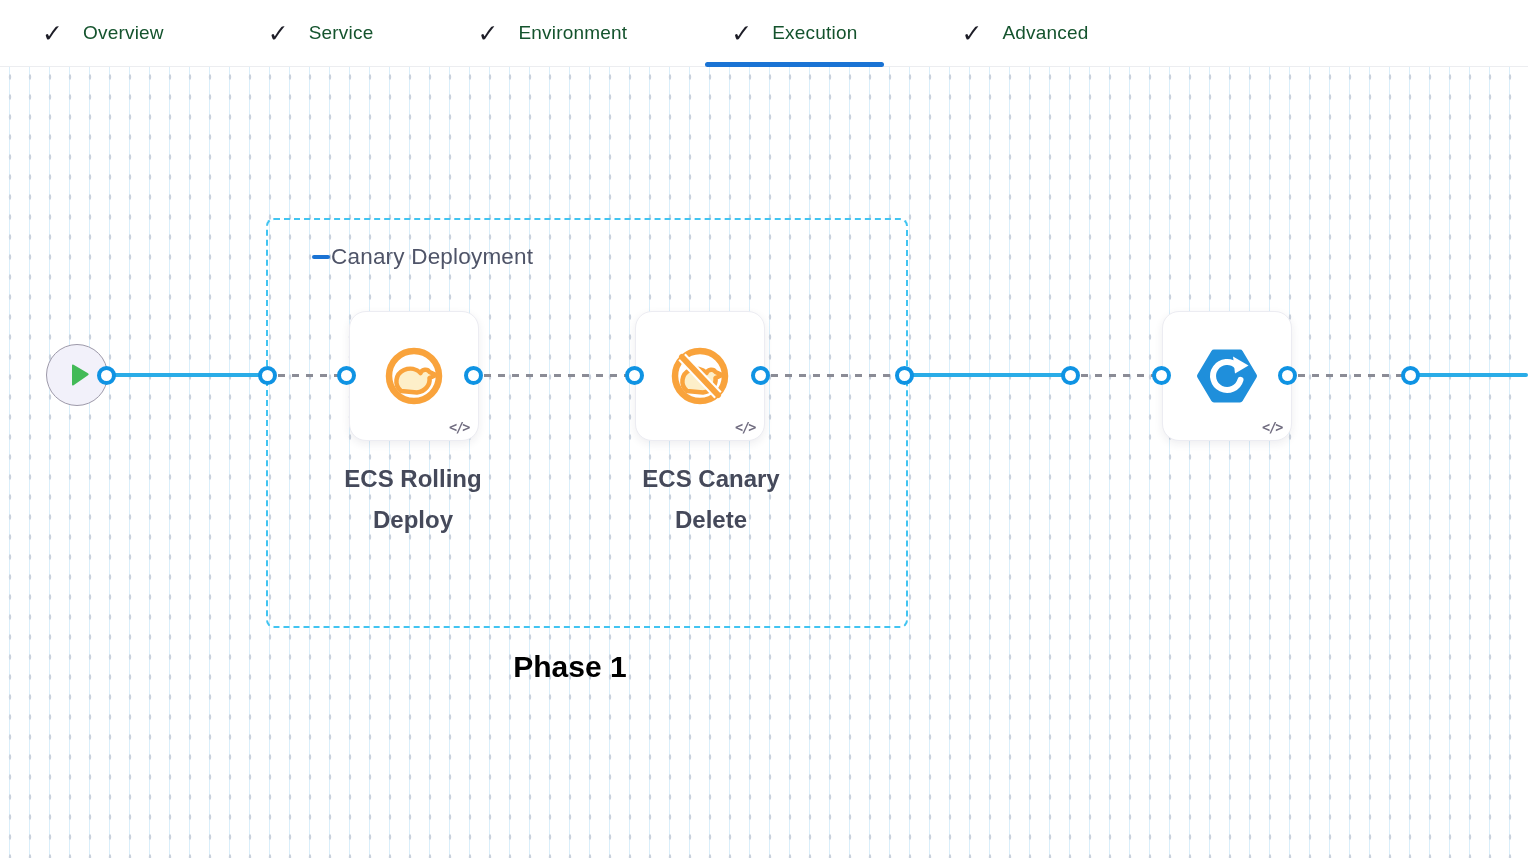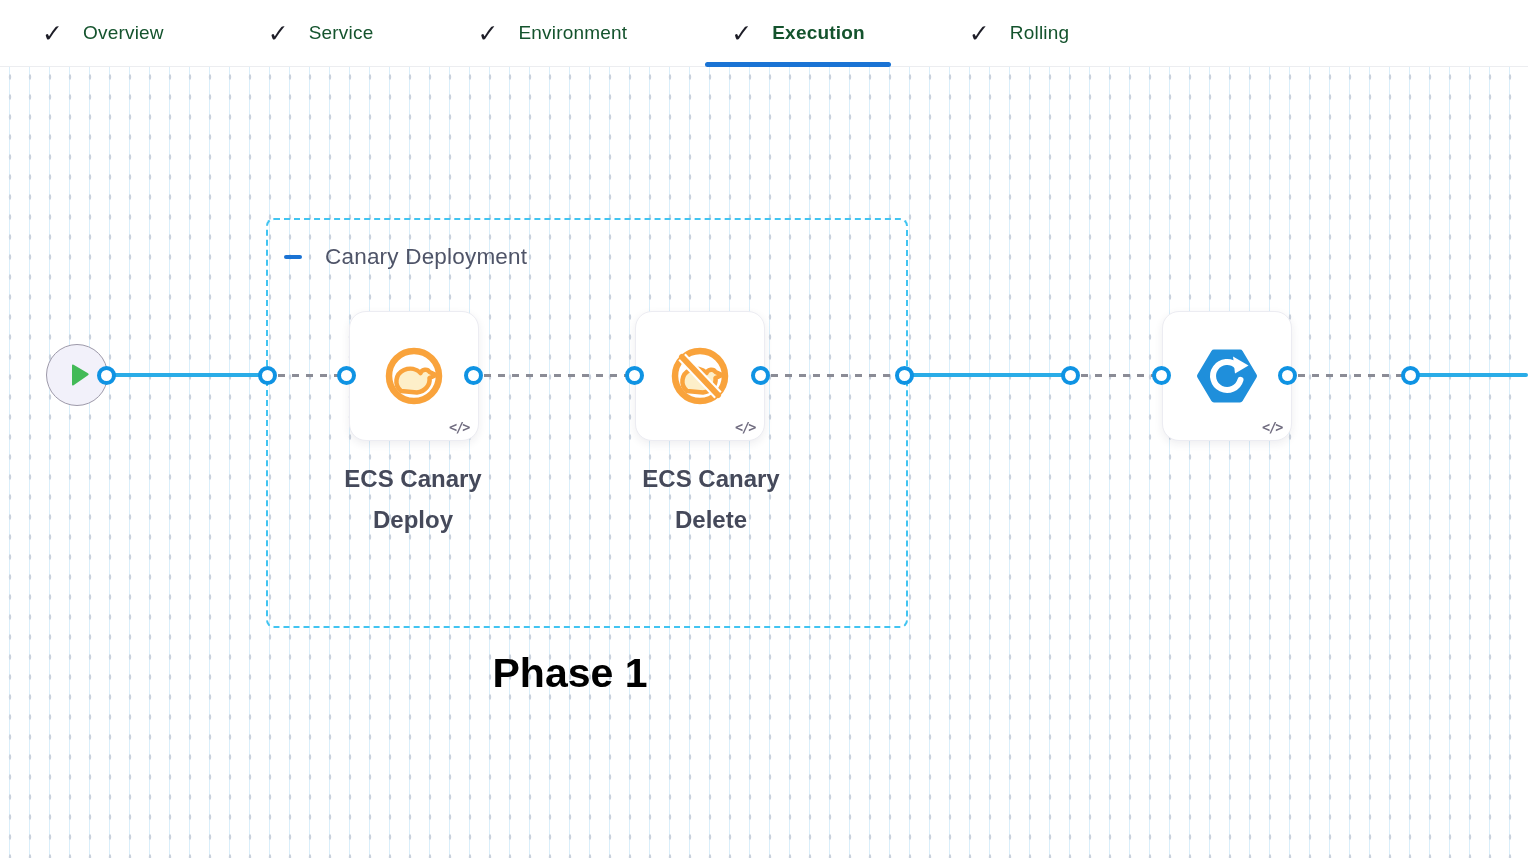--- a/index.html
+++ b/index.html
@@ -7,21 +7,21 @@
         font-family:"Liberation Sans","DejaVu Sans",sans-serif;background:#fff;}
 
   
   .tabbar{position:absolute;left:0;top:0;width:1528px;height:67px;background:#fff;
           border-bottom:1px solid #ecedf0;display:flex;align-items:stretch;
           padding-left:16px;gap:52px;box-sizing:border-box;z-index:5;}
   .tab{position:relative;display:flex;align-items:center;gap:20px;padding:0 26px;
        cursor:pointer;}
   .tab .check{font-size:25px;font-weight:700;color:#1d1d27;line-height:1;}
   .tab .tlabel{font-size:19px;color:#14532d;font-weight:400;letter-spacing:.2px;}
-  .tab.active .tlabel{font-weight:700;}
+  .tab.active .tlabel{font-weight:400;}
   .tab.active .underline{position:absolute;left:0;right:0;bottom:-1px;height:5px;
        background:#1a73d4;border-radius:3px;}
 
   
   .canvas{position:absolute;left:0;top:67px;width:1528px;height:791px;background:#fff;
     background-image:
       radial-gradient(1.6px 3.2px at 10px 10px, #c9d1dd 65%, rgba(201,209,221,0) 100%),
       linear-gradient(90deg, rgba(186,224,246,0) 9px, rgba(186,224,246,.55) 9px,
                       rgba(186,224,246,.55) 10px, rgba(186,224,246,0) 10px);
     background-size:20px 20px,20px 20px;}
@@ -31,36 +31,36 @@
   .dseg{position:absolute;height:3.5px;top:306.5px;z-index:2;
         background:repeating-linear-gradient(90deg,#8b8c96 0 7px,rgba(0,0,0,0) 7px 14px);}
 
   
   .node{position:absolute;width:19px;height:19px;box-sizing:border-box;top:298.5px;
         border:4.5px solid #0f93e3;background:#fff;border-radius:50%;z-index:6;cursor:pointer;}
 
   
   .group{position:absolute;top:151px;height:410px;border:2px dashed #41c4f1;
          border-radius:8px;box-sizing:border-box;z-index:1;}
-  .group-header{position:absolute;left:16px;top:24px;display:flex;align-items:center;gap:23px;}
+  .group-header{position:absolute;left:44px;top:24px;display:flex;align-items:center;gap:1px;}
   .minus{width:18px;height:4px;background:#1a73d4;border-radius:2px;cursor:pointer;}
   .gtitle{font-size:22.5px;color:#4f5468;letter-spacing:.2px;white-space:nowrap;}
 
   
   .card{position:absolute;top:244px;width:128px;height:128px;background:#fff;
         border:1px solid #ececf2;border-radius:17px;z-index:4;cursor:pointer;
         box-shadow:0 3px 8px rgba(40,41,61,.08);}
   .card svg.step-icon{position:absolute;left:32px;top:32px;}
   .codebadge{position:absolute;right:9px;bottom:5px;font-family:"DejaVu Sans Mono",monospace;
         font-size:13.5px;font-weight:700;color:#716d80;letter-spacing:-1.5px;}
   .steplabel{position:absolute;top:391px;width:180px;text-align:center;font-size:24px;
         font-weight:600;color:#45495a;line-height:41px;z-index:3;}
 
   
-  .phase{position:absolute;top:583px;width:240px;text-align:center;font-size:41px;
+  .phase{position:absolute;top:583px;width:240px;text-align:center;font-size:30px;
          font-weight:700;color:#000;z-index:3;}
 
   
   .startnode{position:absolute;left:46px;top:277px;width:62px;height:62px;border-radius:50%;
         background:#f2f1fa;border:1.5px solid #9d99a9;box-sizing:border-box;z-index:5;
         display:flex;align-items:center;justify-content:center;cursor:pointer;}
   .startnode svg{margin-left:5px;}
 </style>
 </head>
 <body>
@@ -80,21 +80,21 @@
       <span class="check">✓</span>
       <span class="tlabel">Environment</span>
     </div>
     <div class="tab active">
       <span class="check">✓</span>
       <span class="tlabel">Execution</span>
       <span class="underline"></span>
     </div>
     <div class="tab">
       <span class="check">✓</span>
-      <span class="tlabel">Rolling</span>
+      <span class="tlabel">Advanced</span>
     </div>
   </div>
 
   <div class="canvas">
 
     <div class="seg" style="left:92px;width:178px;"></div>
     <div class="seg" style="left:905px;width:166px;"></div>
     <div class="seg" style="left:1411px;width:117px;"></div>
 
     <div class="dseg" style="left:278px;width:62px;"></div>
@@ -117,21 +117,21 @@
       </svg>
     </div>
 
     <div class="card" style="left:349px;">
       <svg class="step-icon" width="64" height="64" viewBox="0 0 64 64">
         <circle cx="32" cy="32" r="25" fill="none" stroke="#f9a33c" stroke-width="6.5"></circle>
         <path d="M19 47 C12 41 13 30 22 26 C28 23.5 34.5 24.7 38.5 29 C40 25 45.5 24.5 47.5 28 L54 31 L47.5 34 C48.5 41 43 47.5 35 48.5 Z" fill="#fdefc9" stroke="#f9a33c" stroke-width="4.5" stroke-linejoin="round"></path>
       </svg>
       <span class="codebadge">&lt;/&gt;</span>
     </div>
-    <div class="steplabel" style="left:323px;">ECS Canary Deploy</div>
+    <div class="steplabel" style="left:323px;">ECS Rolling Deploy</div>
 
     <div class="card" style="left:635px;">
       <svg class="step-icon" width="64" height="64" viewBox="0 0 64 64">
         <circle cx="32" cy="32" r="25" fill="none" stroke="#f9a33c" stroke-width="6.5"></circle>
         <path d="M19 47 C12 41 13 30 22 26 C28 23.5 34.5 24.7 38.5 29 C40 25 45.5 24.5 47.5 28 L54 31 L47.5 34 C48.5 41 43 47.5 35 48.5 Z" fill="#fdefc9" stroke="#f9a33c" stroke-width="4.5" stroke-linejoin="round"></path>
         <line x1="14" y1="13" x2="50" y2="51" stroke="#ffffff" stroke-width="10"></line>
         <line x1="14" y1="13" x2="50" y2="51" stroke="#f9a33c" stroke-width="6" stroke-linecap="round"></line>
       </svg>
       <span class="codebadge">&lt;/&gt;</span>
     </div>

